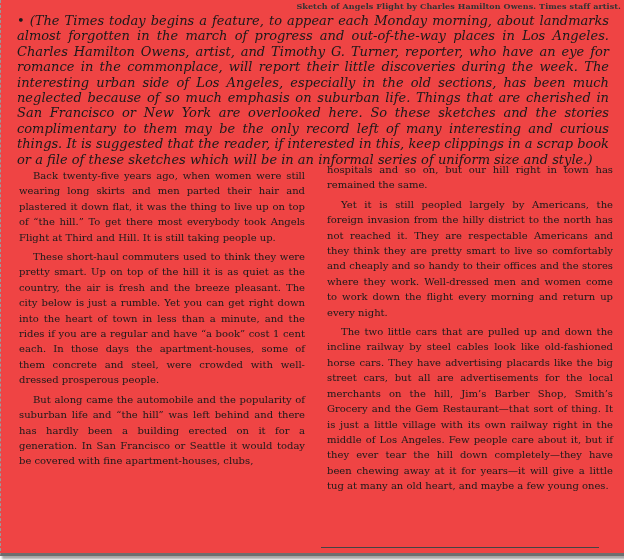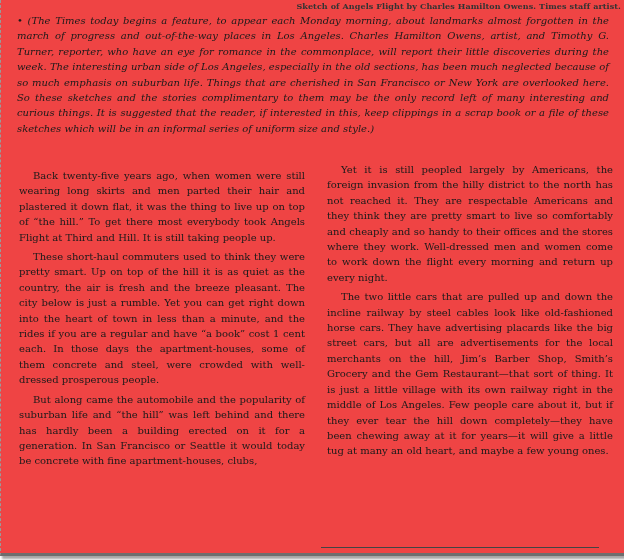--- a/index.html
+++ b/index.html
@@ -38,21 +38,21 @@
       letter-spacing: 0.1px;
       color: #333;
     }
     .intro {
       position: absolute;
       left: 16px;
       top: 13px;
       width: 592px;
       font-family: "DejaVu Serif", serif;
       font-style: italic;
-      font-size: 10px;
+      font-size: 13px;
       line-height: 15.4px;
       text-align: justify;
       color: #1a1a1a;
     }
     .byline {
       position: absolute;
       top: 152px;
       left: 0;
       width: 620px;
       text-align: center;
@@ -92,22 +92,23 @@
 
 <div class="clipping">
   <div class="caption">Sketch of Angels Flight by Charles Hamilton Owens. Times staff artist.</div>
 
   <div class="intro">• (The Times today begins a feature, to appear each Monday morning, about landmarks almost forgotten in the march of progress and out-of-the-way places in Los Angeles. Charles Hamilton Owens, artist, and Timothy G. Turner, reporter, who have an eye for romance in the commonplace, will report their little discoveries during the week. The interesting urban side of Los Angeles, especially in the old sections, has been much neglected because of so much emphasis on suburban life. Things that are cherished in San Francisco or New York are overlooked here. So these sketches and the stories complimentary to them may be the only record left of many interesting and curious things. It is suggested that the reader, if interested in this, keep clippings in a scrap book or a file of these sketches which will be in an informal series of uniform size and style.)</div>
 
 
   <div class="col left">
     <p>Back twenty-five years ago, when women were still wearing long skirts and men parted their hair and plastered it down flat, it was the thing to live up on top of “the hill.”  To get there most everybody took Angels Flight at Third and Hill.  It is still taking people up.</p>
     <p>These short-haul commuters used to think they were pretty smart.  Up on top of the hill it is as quiet as the country, the air is fresh and the breeze pleasant.  The city below is just a rumble.  Yet you can get right down into the heart of town in less than a minute, and the rides if you are a regular and have “a book” cost 1 cent each.  In those days the apartment-houses, some of them concrete and steel, were crowded with well-dressed prosperous people.</p>
-    <p>But along came the automobile and the popularity of suburban life and “the hill” was left behind and there has hardly been a building erected on it for a generation. In San Francisco or Seattle it would today be concrete with fine apartment-houses, clubs,</p>
+    <p>But along came the automobile and the popularity of suburban life and “the hill” was left behind and there has hardly been a building erected on it for a generation. In San Francisco or Seattle it would today be covered with fine apartment-houses, clubs,</p>
   </div>
 
   <div class="col right">
+    <p class="cont">hospitals and so on, but our hill right in town has remained the same.</p>
     <p>Yet it is still peopled largely by Americans, the foreign invasion from the hilly district to the north has not reached it.  They are respectable Americans and they think they are pretty smart to live so comfortably and cheaply and so handy to their offices and the stores where they work.  Well-dressed men and women come to work down the flight every morning and return up every night.</p>
     <p>The two little cars that are pulled up and down the incline railway by steel cables look like old-fashioned horse cars.  They have advertising placards like the big street cars, but all are advertisements for the local merchants on the hill, Jim’s Barber Shop, Smith’s Grocery and the Gem Restaurant—that sort of thing.  It is just a little village with its own railway right in the middle of Los Angeles.  Few people care about it, but if they ever tear the hill down completely—they have been chewing away at it for years—it will give a little tug at many an old heart, and maybe a few young ones.</p>
   </div>
 
   <div class="rule r1"></div>
 </div>
 
 </body></html>

